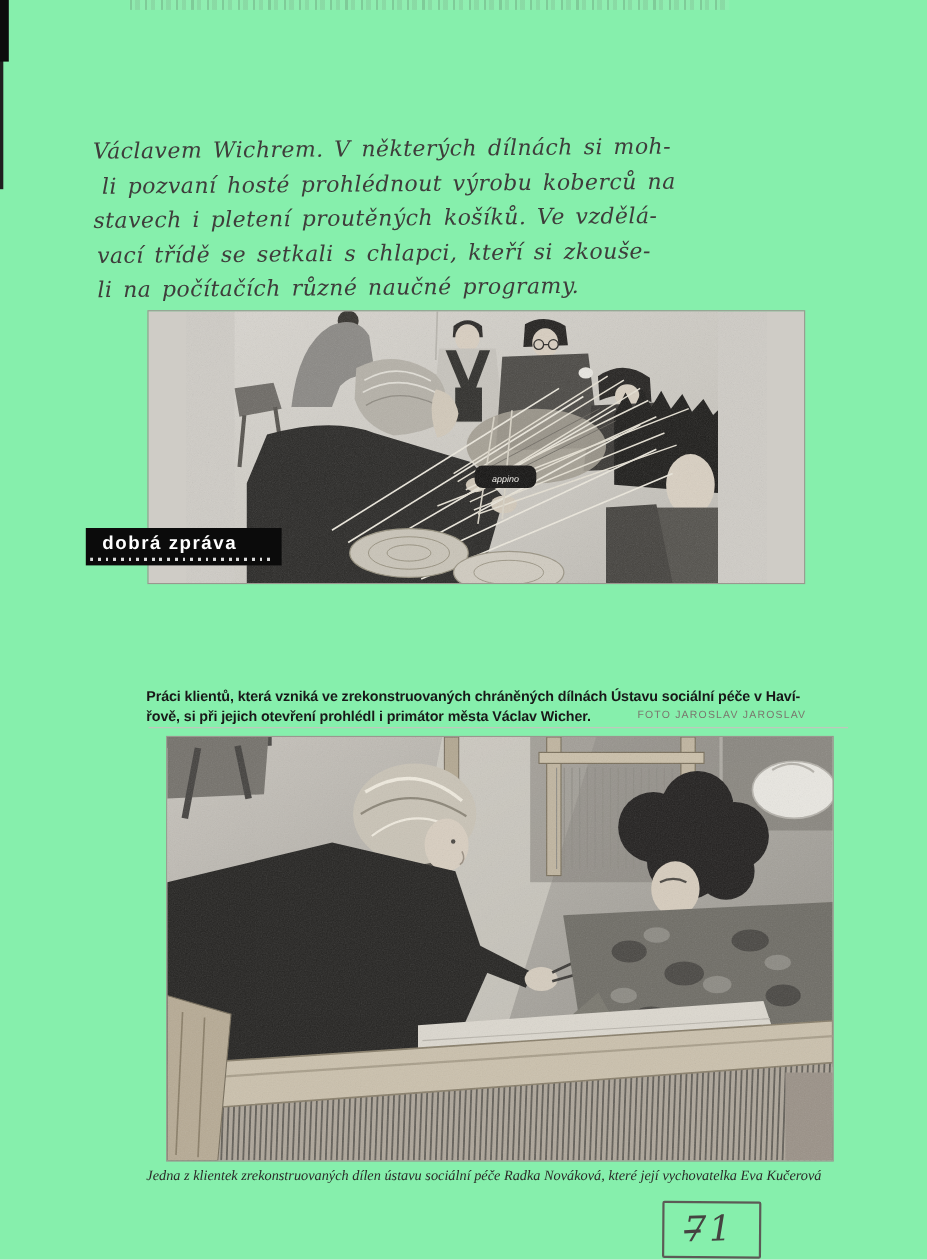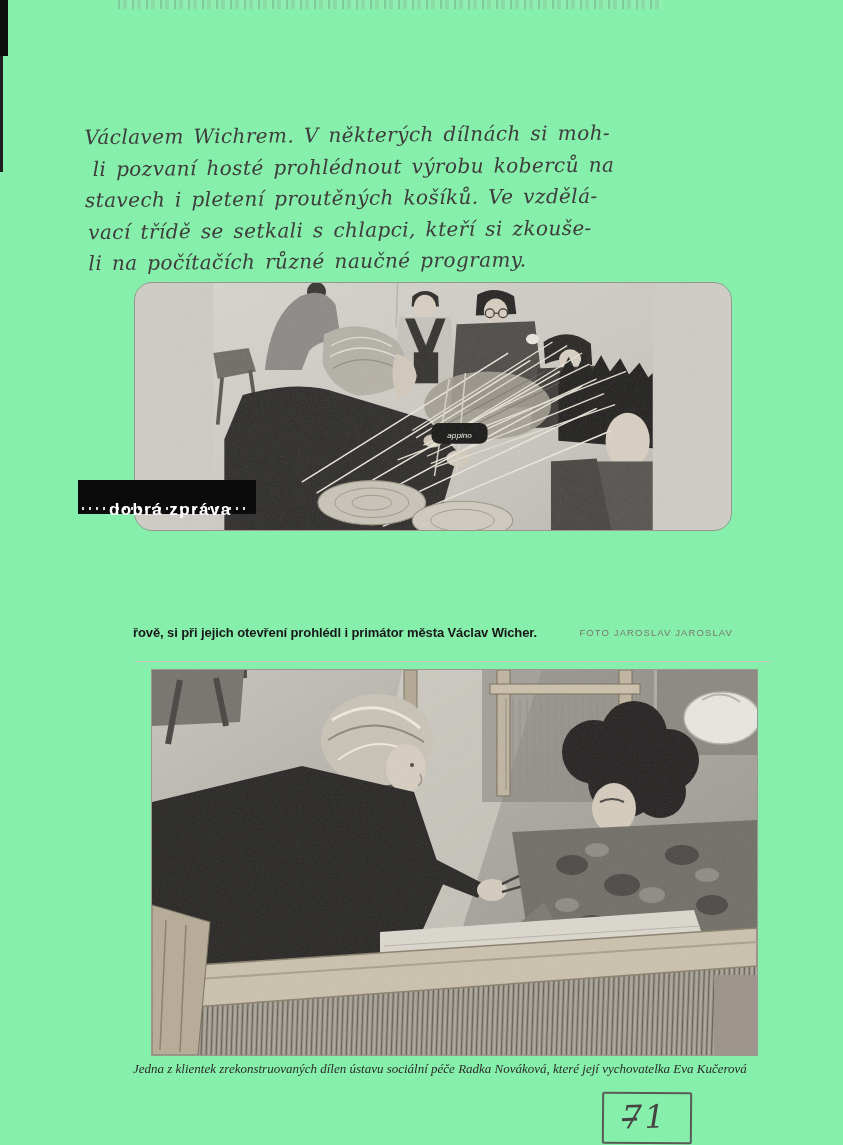--- a/index.html
+++ b/index.html
@@ -20,27 +20,27 @@
   
   #handwriting{
     position:absolute;left:85px;top:120px;width:500px;
     font-family:"DejaVu Serif",serif;font-style:italic;
     font-size:20px;line-height:31.5px;color:#3e3d3b;
     letter-spacing:.4px;word-spacing:3px;transform:rotate(-.5deg);
     white-space:nowrap;
   }
   
   .photo{position:absolute;outline:1px solid #9a978f;background:#cfccc6;}
-  #photo1{left:135px;top:283px;width:596px;height:247px;border-radius:17px;}
+  #photo1{left:135px;top:283px;width:596px;height:247px;}
   #photo2{left:152px;top:670px;width:605px;height:385px;}
   .photo svg{display:block;width:100%;height:100%;}
   
   #badge{
     position:absolute;left:78px;top:480px;width:178px;height:34px;
-    background:#0b0b0b;z-index:5;padding:16px;box-sizing:border-box;
+    background:#0b0b0b;z-index:5;padding:0;box-sizing:border-box;
   }
   #badge .badge-label{
     display:block;padding:4px 0 0 15px;color:#ffffff;
     font-weight:bold;font-size:17px;letter-spacing:1.4px;line-height:19px;
   }
   #badge .badge-dots{
     position:absolute;left:4px;bottom:4px;width:166px;height:3px;opacity:.85;
     background:repeating-linear-gradient(90deg,#fff 0 2.5px,transparent 2.5px 7px);
   }
   
@@ -210,20 +210,21 @@
       <rect width="596" height="335" filter="url(#grain)" opacity=".16"></rect>
     </svg>
   </div>
 
   <div id="badge">
     <span class="badge-label">dobrá zpráva</span>
     <span class="badge-dots"></span>
   </div>
 
   <div id="caption1">
+    <div>Práci klientů, která vzniká ve zrekonstruovaných chráněných dílnách Ústavu sociální péče v Haví-</div>
     <div class="cap-row">
       <span>řově, si při jejich otevření prohlédl i primátor města Václav Wicher.</span>
       <span class="credit">FOTO JAROSLAV JAROSLAV</span>
     </div>
   </div>
   <div class="faint-rule"></div>
 
   <div id="photo2" class="photo">
     <svg viewBox="0 0 605 385">
       <defs>

